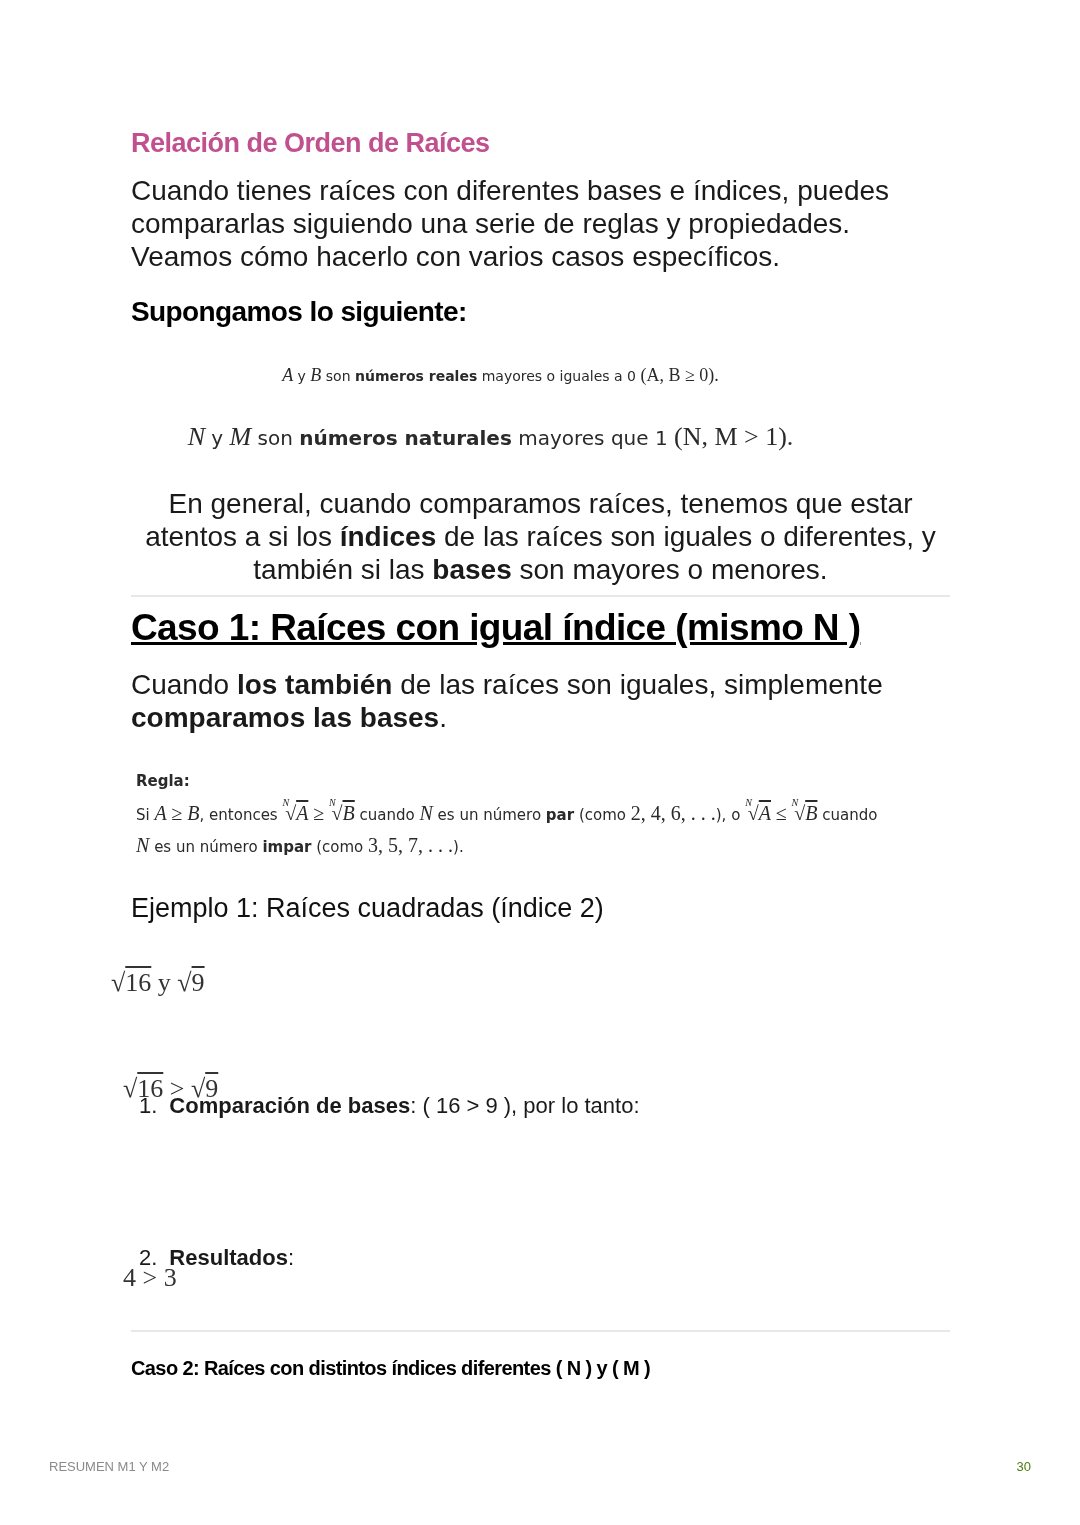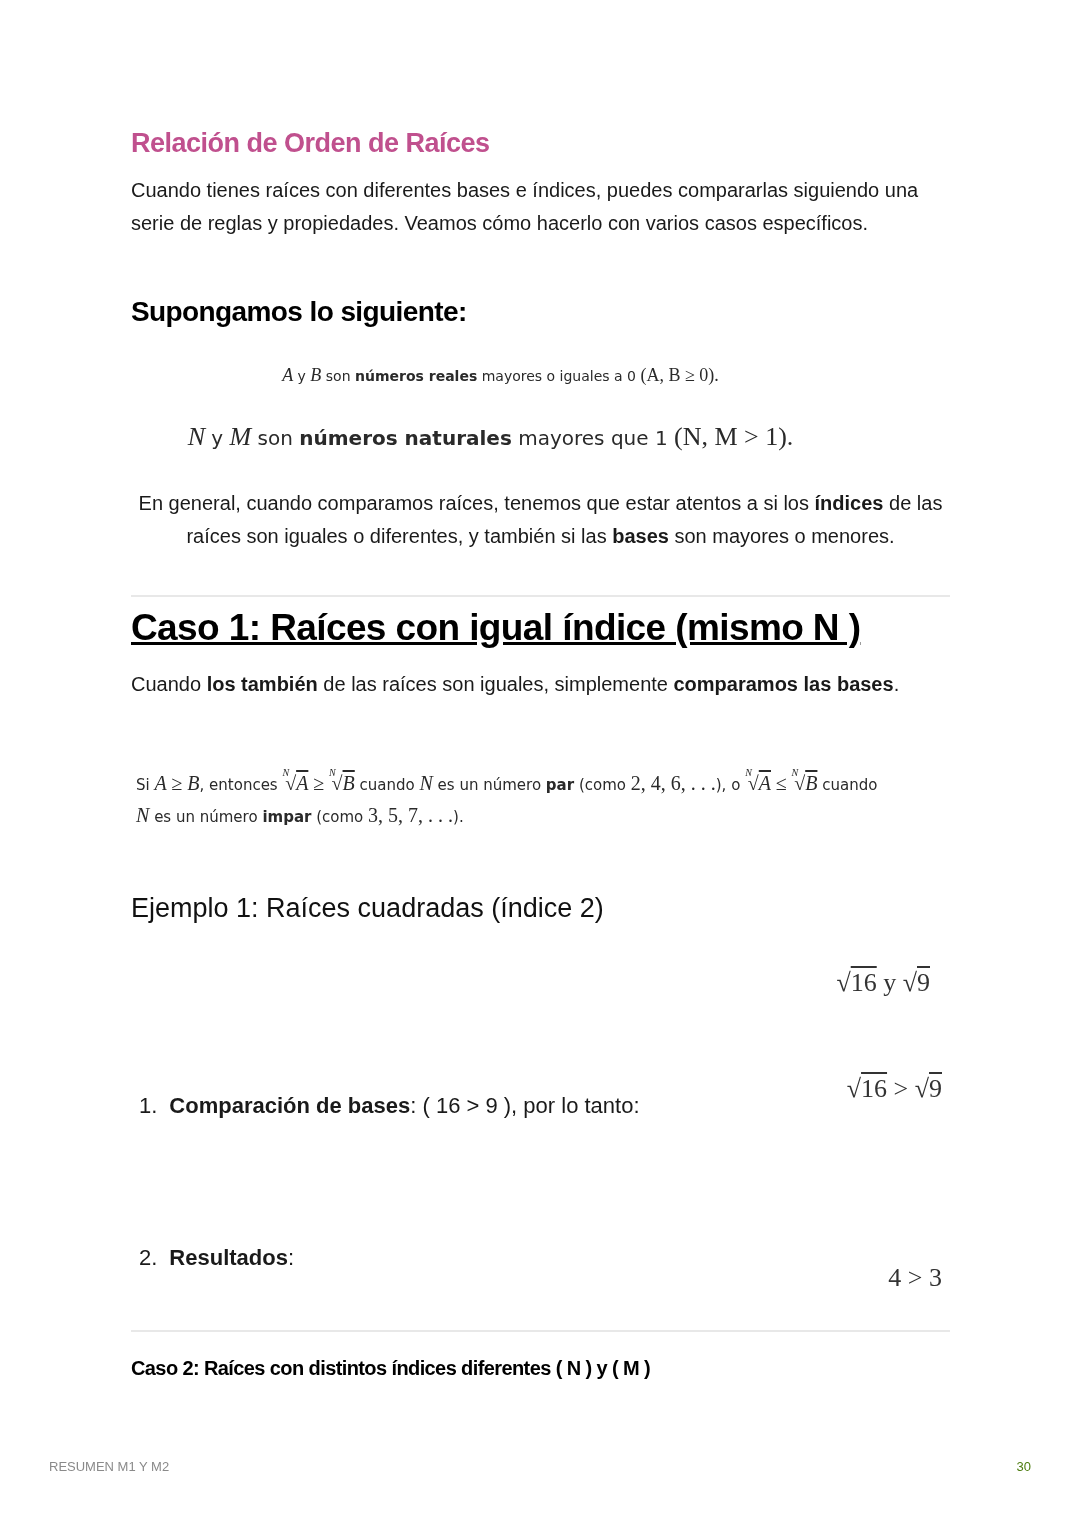--- a/index.html
+++ b/index.html
@@ -7,21 +7,21 @@
     width: 1080px; height: 1525px; position: relative; overflow: hidden;
     font-family: "Liberation Sans", "DejaVu Sans", sans-serif; color: #1a1a1a;
   }
   .page { position: absolute; left: 131px; top: 0; width: 819px; }
   .h-pink {
     position: absolute; top: 128px; left: 0;
     font-size: 27px; font-weight: bold; color: #c0508e; letter-spacing: -0.5px;
     margin: 0;
   }
   .para {
-    font-size: 20px; line-height: 33px; margin: 0; color: #1a1a1a;
+    font-size: 28px; line-height: 33px; margin: 0; color: #1a1a1a;
   }
   .p-intro { position: absolute; top: 174px; left: 0; width: 819px; }
   .h-black {
     margin: 0; font-weight: bold; color: #000; letter-spacing: -0.6px;
   }
   .h-sup { position: absolute; top: 296px; left: 0; font-size: 28px; }
   .math-line {
     position: absolute; left: 0; width: 819px; text-align: center;
     font-family: "DejaVu Sans", sans-serif; color: #2a2a2a;
   }
@@ -42,21 +42,21 @@
     font-family: "DejaVu Sans", sans-serif; font-size: 15px; line-height: 30px; color: #2a2a2a;
   }
   .regla i, .regla .m { font-family: "Liberation Serif", serif; font-size: 20px; }
   .regla i { font-style: italic; }
   .regla .lbl { font-weight: bold; }
   .root { position: relative; display: inline-block; }
   .root sup.idx { font-size: 10px; position: relative; top: -8px; margin-right: -4px; font-style: italic; font-family: "Liberation Serif", serif; }
   .rad { text-decoration: overline; }
   .h-ej1 { position: absolute; top: 893px; left: 0; font-size: 27px; font-weight: normal; color: #111; margin: 0; }
   .eq {
-    position: absolute; left: 0; width: 819px; text-align: right;
+    position: absolute; left: 0; width: 819px; text-align: left;
     font-family: "Liberation Serif", serif; font-size: 26px; color: #333;
   }
   .eq .rad { text-decoration: overline; }
   .eq1 { top: 968px; left: -20px; }
   .eq2 { top: 1074px; left: -8px; }
   .eq3 { top: 1263px; left: -8px; }
   .list-item {
     position: absolute; left: 8px; font-size: 22px; color: #1a1a1a; margin-top: 48px;
   }
   .li1 { top: 1045px; }
@@ -101,20 +101,21 @@
   </div>
 
   <p class="para p-general"><span>En general, cuando comparamos raíces, tenemos que estar atentos a si los </span><b>índices</b><span> de las raíces son iguales o diferentes, y también si las </span><b>bases</b><span> son mayores o menores.</span></p>
 
   <div class="hr hr1"></div>
 
   <h3 class="h-black h-caso1">Caso 1: Raíces con igual índice (mismo N )</h3>
   <p class="para p-caso1"><span>Cuando </span><b>los también</b><span> de las raíces son iguales, simplemente </span><b>comparamos las bases</b><span>.</span></p>
 
   <div class="regla">
+    <div class="lbl">Regla:</div>
     <div>
       <span>Si</span>
       <i>A ≥ B</i><span>, entonces</span>
       <span class="root"><sup class="idx">N</sup><span class="m">√</span><i class="rad">A</i></span>
       <span class="m">≥</span>
       <span class="root"><sup class="idx">N</sup><span class="m">√</span><i class="rad">B</i></span>
       <span>cuando</span>
       <i>N</i>
       <span>es un número</span>
       <b>par</b>

